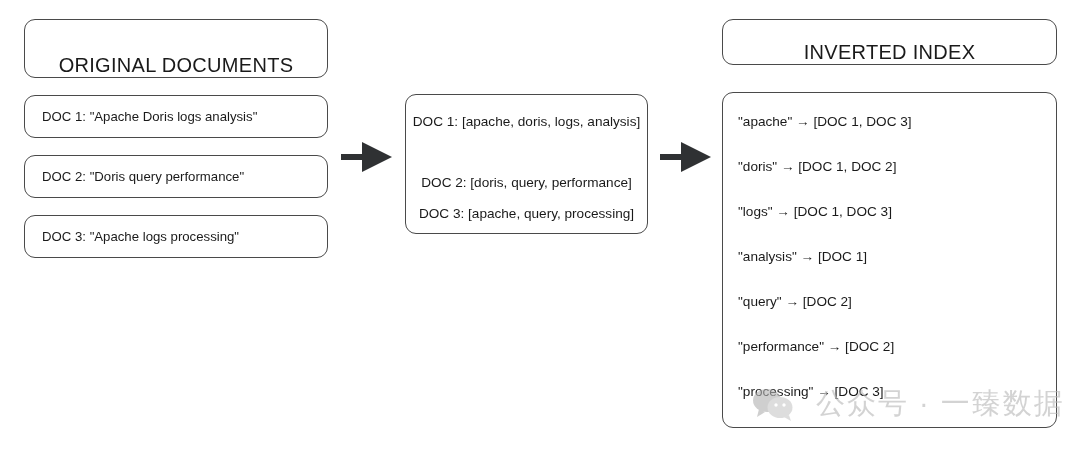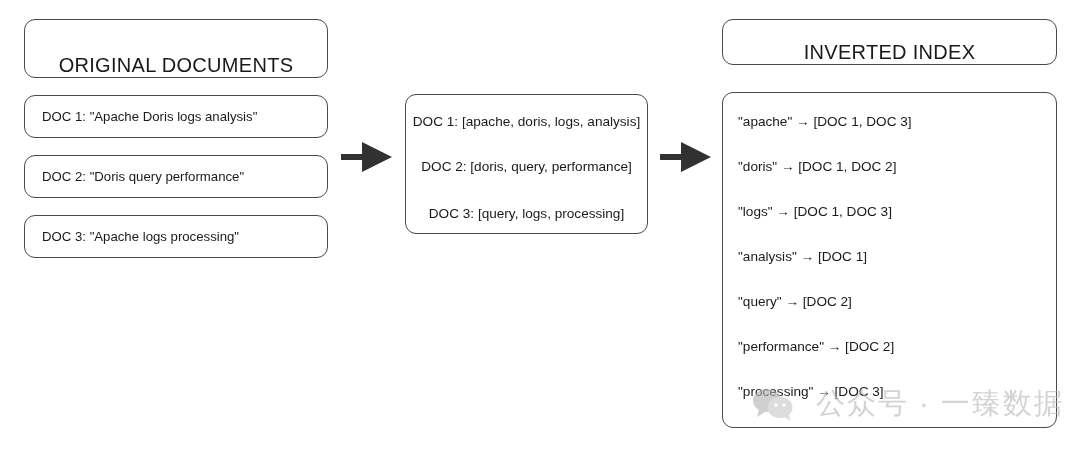--- a/index.html
+++ b/index.html
@@ -137,22 +137,22 @@
   </div>
 
   <div class="arrow" style="left:341px; top:142px;">
     <div class="shaft"></div>
     <div class="head"></div>
   </div>
 
 
   <div class="box" style="left:405px; top:94px; width:243px; height:140px;">
     <span class="token-line" style="top:19px;">DOC 1: [apache, doris, logs, analysis]</span>
-    <span class="token-line" style="top:64px;">DOC 2: [doris, query, performance]</span>
-    <span class="token-line" style="top:111px;">DOC 3: [query, logs, processing]</span>
+    <span class="token-line" style="top:80px;">DOC 2: [doris, query, performance]</span>
+    <span class="token-line" style="top:111px;">DOC 3: [apache, query, processing]</span>
   </div>
 
   <div class="arrow" style="left:660px; top:142px;">
     <div class="shaft"></div>
     <div class="head"></div>
   </div>
 
   <div class="box header-box" style="left:722px; top:19px; width:335px; height:46px;">
     <span class="header-label">INVERTED INDEX</span>
   </div>

